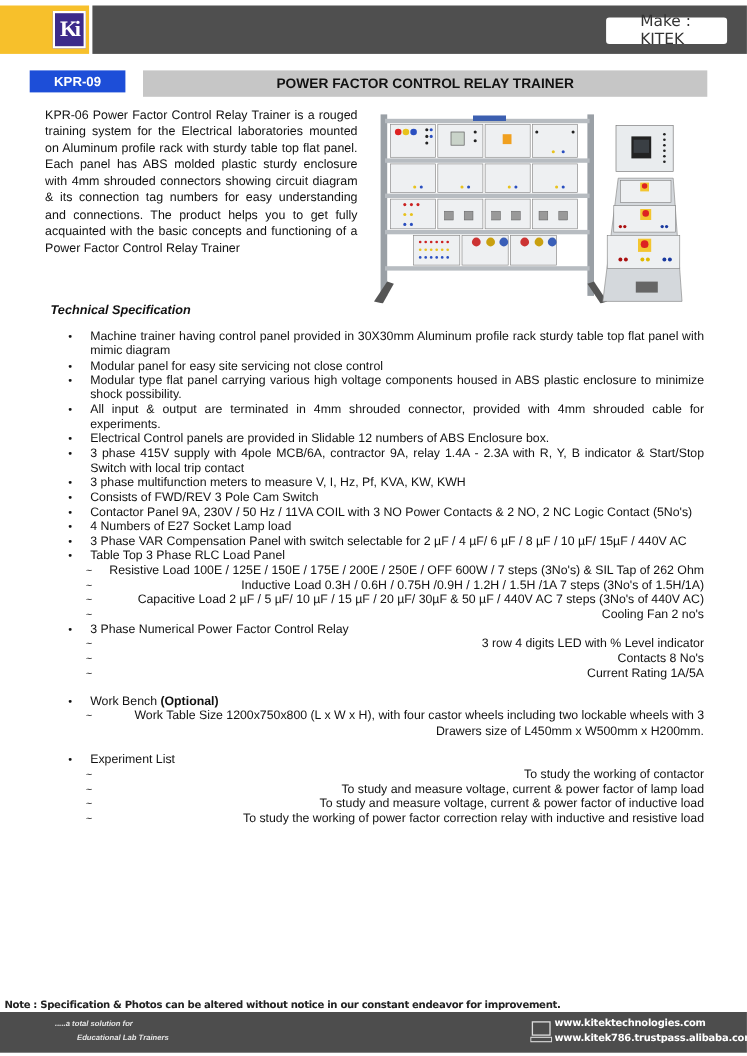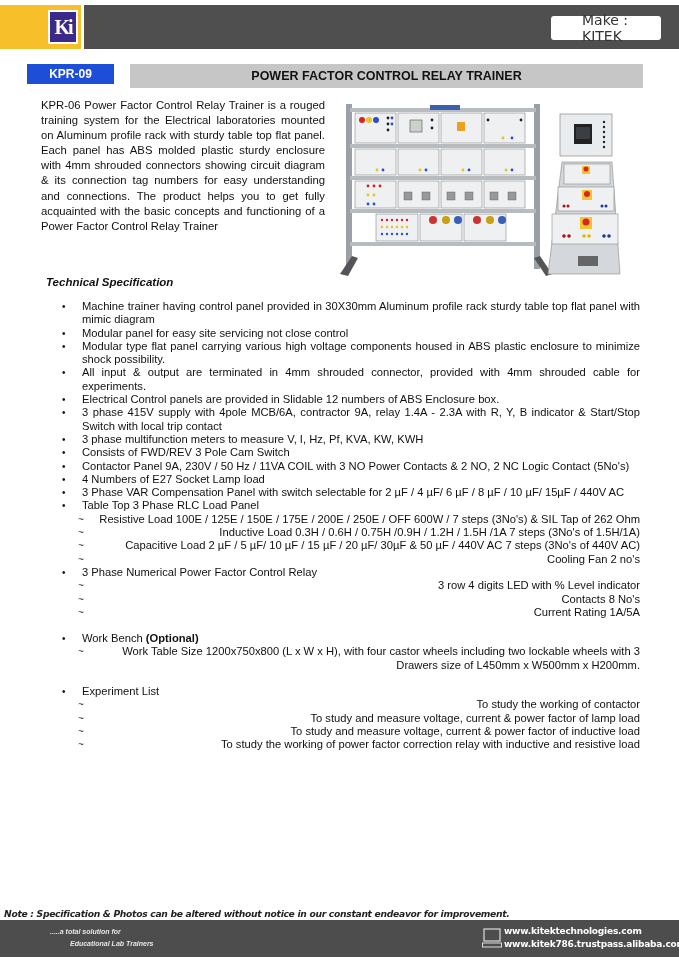--- a/index.html
+++ b/index.html
@@ -29,21 +29,21 @@
   .spec { position: absolute; left: 62px; top: 300px; width: 578px; font-size: 11.2px; line-height: 13.3px; }
   .spec li { list-style: none; position: relative; padding-left: 20px; text-align: justify; }
   .spec li::before { content: "\2022"; position: absolute; left: 0; top: 0; font-size: 10px; }
   .spec .sub { padding-left: 16px; }
   .spec .sub div { position: relative; padding-left: 20px; text-align: right; }
   .spec .sub div::before { content: "~"; position: absolute; left: 0; top: 0; font-size: 10px; color:#333; }
   .spec .gap { height: 13px; }
   .exp-sub div { padding-left: 24px !important; }
 
   
-  .note { position: absolute; left: 4px; top: 908px; font-size: 9.2px; font-style: italic; font-weight: bold; color: #222; font-family: "DejaVu Sans", sans-serif; letter-spacing: -0.3px; }
+  .note { position: absolute; left: 4px; top: 908px; font-size: 9.2px; font-weight: bold; color: #222; font-family: "DejaVu Sans", sans-serif; letter-spacing: -0.3px; }
   .foot { position: absolute; left: 0; top: 920px; width: 679px; height: 37px; background: #4d4d4d; }
   .tag1 { position: absolute; left: 50px; top: 928px; font-size: 7px; font-style: italic; font-weight: bold; color: #e6e6e6; }
   .tag2 { position: absolute; left: 70px; top: 940px; font-size: 7px; font-style: italic; font-weight: bold; color: #e6e6e6; }
   .pc-icon { position: absolute; left: 482px; top: 927px; width: 20px; height: 22px; }
   .url1 { position: absolute; left: 504px; top: 926px; font-size: 9px; font-weight: bold; color: #fff; font-family: "DejaVu Sans", sans-serif; letter-spacing:-0.2px; }
   .url2 { position: absolute; left: 504px; top: 939px; font-size: 9px; font-weight: bold; color: #fff; font-family: "DejaVu Sans", sans-serif; letter-spacing:-0.2px; }
 </style>
 </head>
 <body>
 

